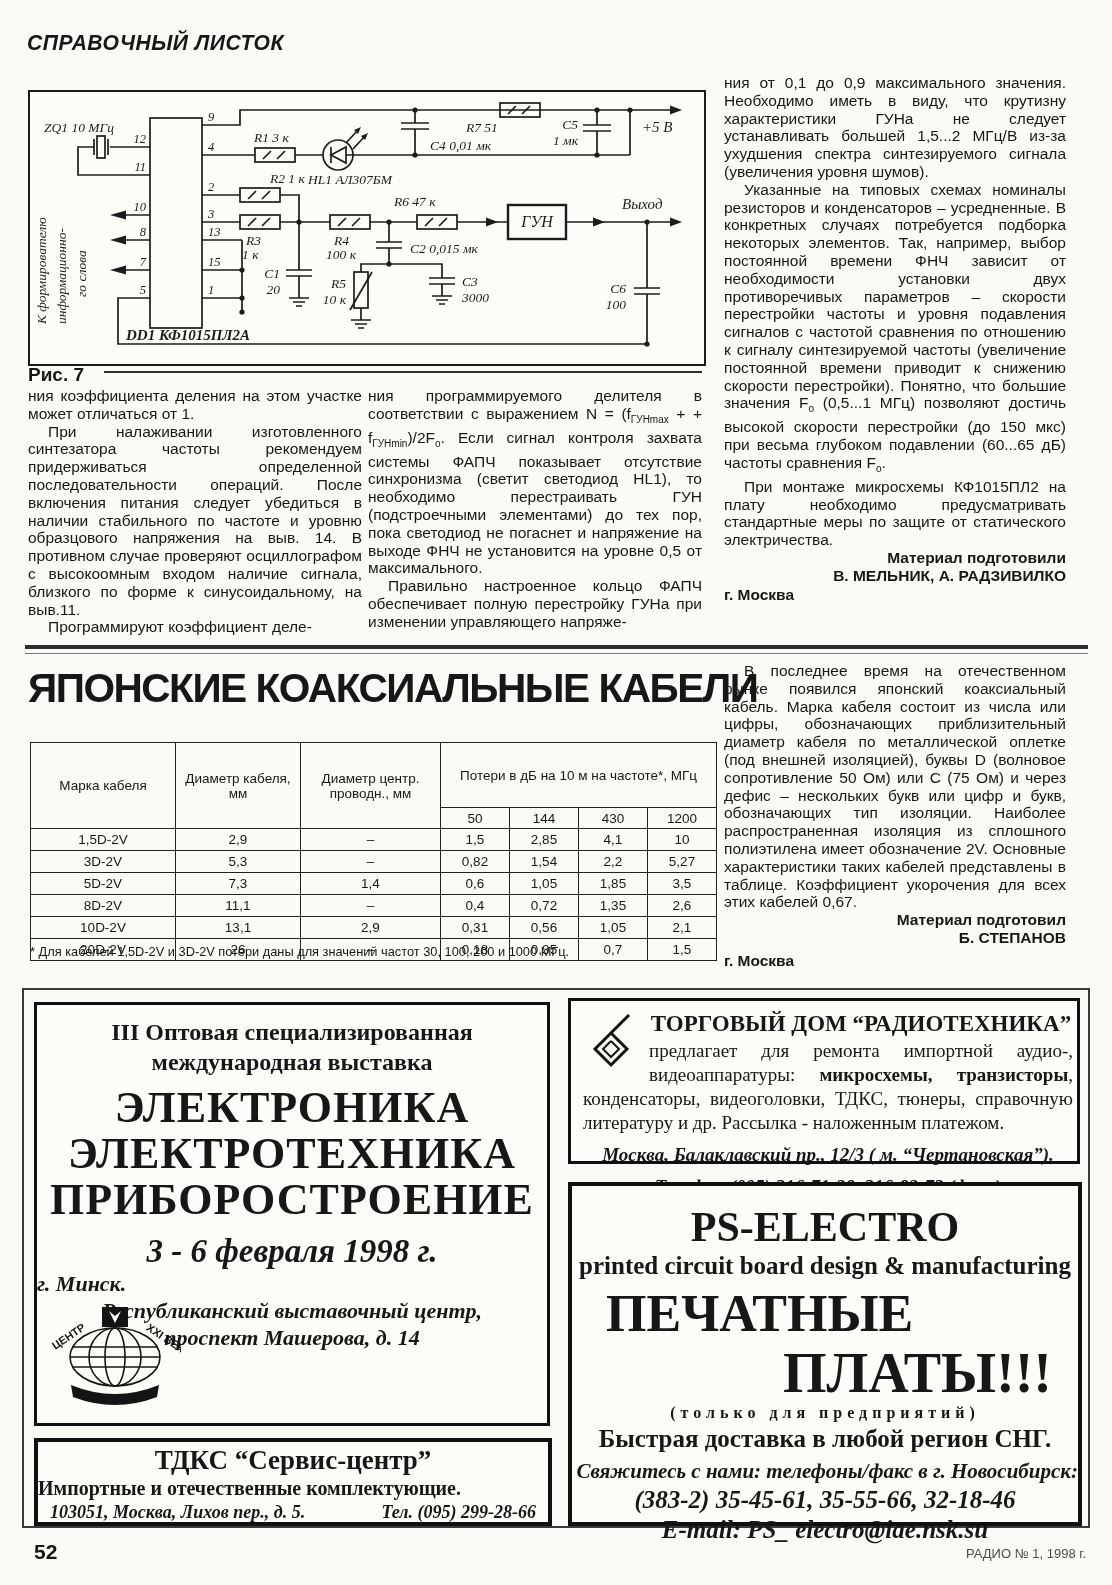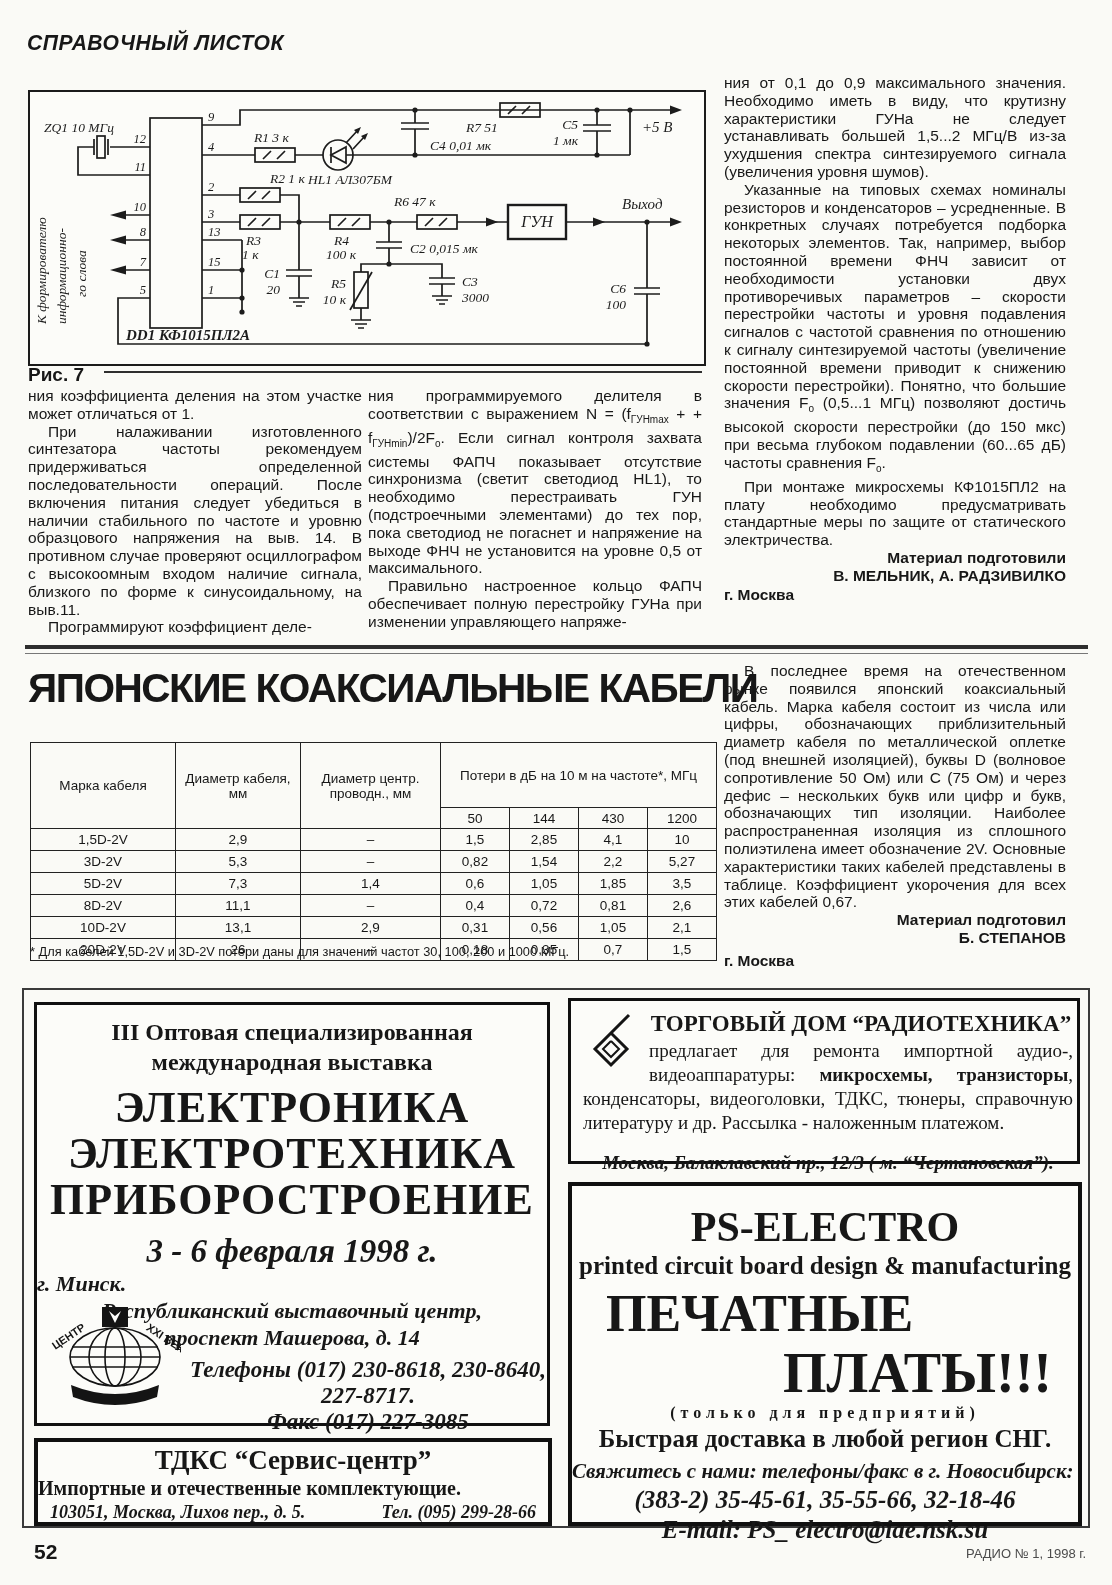--- a/index.html
+++ b/index.html
@@ -26,28 +26,28 @@
   .adbox{border:3px solid #101010;background:#fcfcf9;}
   .serif{font-family:"Liberation Serif",serif;}
   .expoline{font-weight:bold;font-size:24px;text-align:center;line-height:30px;}
   .expotitle{font-weight:bold;font-size:44px;text-align:center;line-height:46px;letter-spacing:1px;}
   .expodate{font-weight:bold;font-style:italic;font-size:33px;text-align:center;line-height:40px;}
   .expocity{font-weight:bold;font-style:italic;font-size:22px;text-align:left;line-height:26px;}
   .expovenue{font-weight:bold;font-style:italic;font-size:22px;text-align:center;line-height:27px;}
   .expophones{font-weight:bold;font-style:italic;font-size:23px;text-align:center;line-height:26px;}
   .tradetitle{font-weight:bold;font-size:23px;text-align:center;line-height:30px;padding-left:52px;}
   .tradebody{font-size:19px;line-height:24px;text-align:justify;margin:0;}
-  .tradeit{font-style:italic;font-weight:bold;font-size:19px;line-height:24px;text-align:center;margin:16px;}
+  .tradeit{font-style:italic;font-weight:bold;font-size:19px;line-height:24px;text-align:center;margin:8px;}
   .pstitle{font-weight:bold;font-size:42px;text-align:center;line-height:48px;}
   .pssub{font-weight:bold;font-size:25px;text-align:center;line-height:30px;}
   .psbig1{font-weight:bold;font-size:52px;line-height:58px;padding-left:34px;}
   .psbig2{font-weight:bold;font-size:56px;line-height:60px;text-align:right;padding-right:26px;}
   .psnote{font-weight:bold;font-size:16px;text-align:center;letter-spacing:5px;line-height:20px;}
   .psdeliv{font-weight:bold;font-size:25px;text-align:center;line-height:32px;}
-  .pscontact{font-weight:bold;font-style:italic;font-size:21px;text-align:left;line-height:28px;}
+  .pscontact{font-weight:bold;font-style:italic;font-size:21px;text-align:right;line-height:28px;}
   .pscontact2{font-weight:bold;font-style:italic;font-size:25px;text-align:center;line-height:30px;}
   .ertatitle{font-weight:bold;font-size:27px;text-align:center;line-height:32px;}
   .ertaline2{font-weight:bold;font-size:20px;line-height:24px;}
   .ertaline3{font-style:italic;font-weight:bold;font-size:18px;display:flex;justify-content:space-between;padding:0 12px;line-height:24px;}
   .footpage{font-weight:bold;font-size:21px;}
   .footissue{font-size:13px;color:#4c4c4c;text-align:right;width:380px;}
   sub{font-size:10px;}
 </style>
 </head>
 <body>
@@ -268,21 +268,21 @@
           <td>1,05</td>
           <td>1,85</td>
           <td>3,5</td>
         </tr>
         <tr>
           <td>8D-2V</td>
           <td>11,1</td>
           <td>–</td>
           <td>0,4</td>
           <td>0,72</td>
-          <td>0,81</td>
+          <td>1,35</td>
           <td>2,6</td>
         </tr>
         <tr>
           <td>10D-2V</td>
           <td>13,1</td>
           <td>2,9</td>
           <td>0,31</td>
           <td>0,56</td>
           <td>1,05</td>
           <td>2,1</td>
@@ -332,25 +332,20 @@
         <rect x="53" y="6" width="26" height="20"></rect>
         <polygon points="60,10 66,22 72,10 66,15" fill="#fdfdfb"></polygon>
         <path d="M22 84 Q66 102 110 84 L108 96 Q66 112 24 96 Z"></path>
       </g>
       <g fill="#141414" font-family="Liberation Sans, sans-serif" font-size="11" font-weight="bold">
         <text x="4" y="46" transform="rotate(-34 10 44)">ЦЕНТР</text>
         <text x="92" y="32" transform="rotate(33 100 38)">XXI ВЕК</text>
       </g>
     </svg>
   </div>
-  <div style="margin-left:152px;margin-top:6px;">
-    <div class="expophones">Телефоны (017) 230-8618, 230-8640,</div>
-    <div class="expophones">227-8717.</div>
-    <div class="expophones">Факс (017) 227-3085</div>
-  </div>
 </div>
 
 <div class="abs adbox serif" style="left:568px;top:998px;width:506px;height:160px;padding:0;">
   <div style="padding:8px 4px 0 12px;">
     <div style="float:left;width:58px;height:78px;margin-right:8px;">
       <svg width="56" height="76" viewBox="0 0 56 76">
         <g stroke="#141414" fill="none" stroke-width="3">
           <path d="M46 6 L12 40 L28 56 L44 40 L28 24 L16 36"></path>
           <path d="M28 32 L20 40 L28 48 L36 40 L28 32" stroke-width="2"></path>
         </g>

